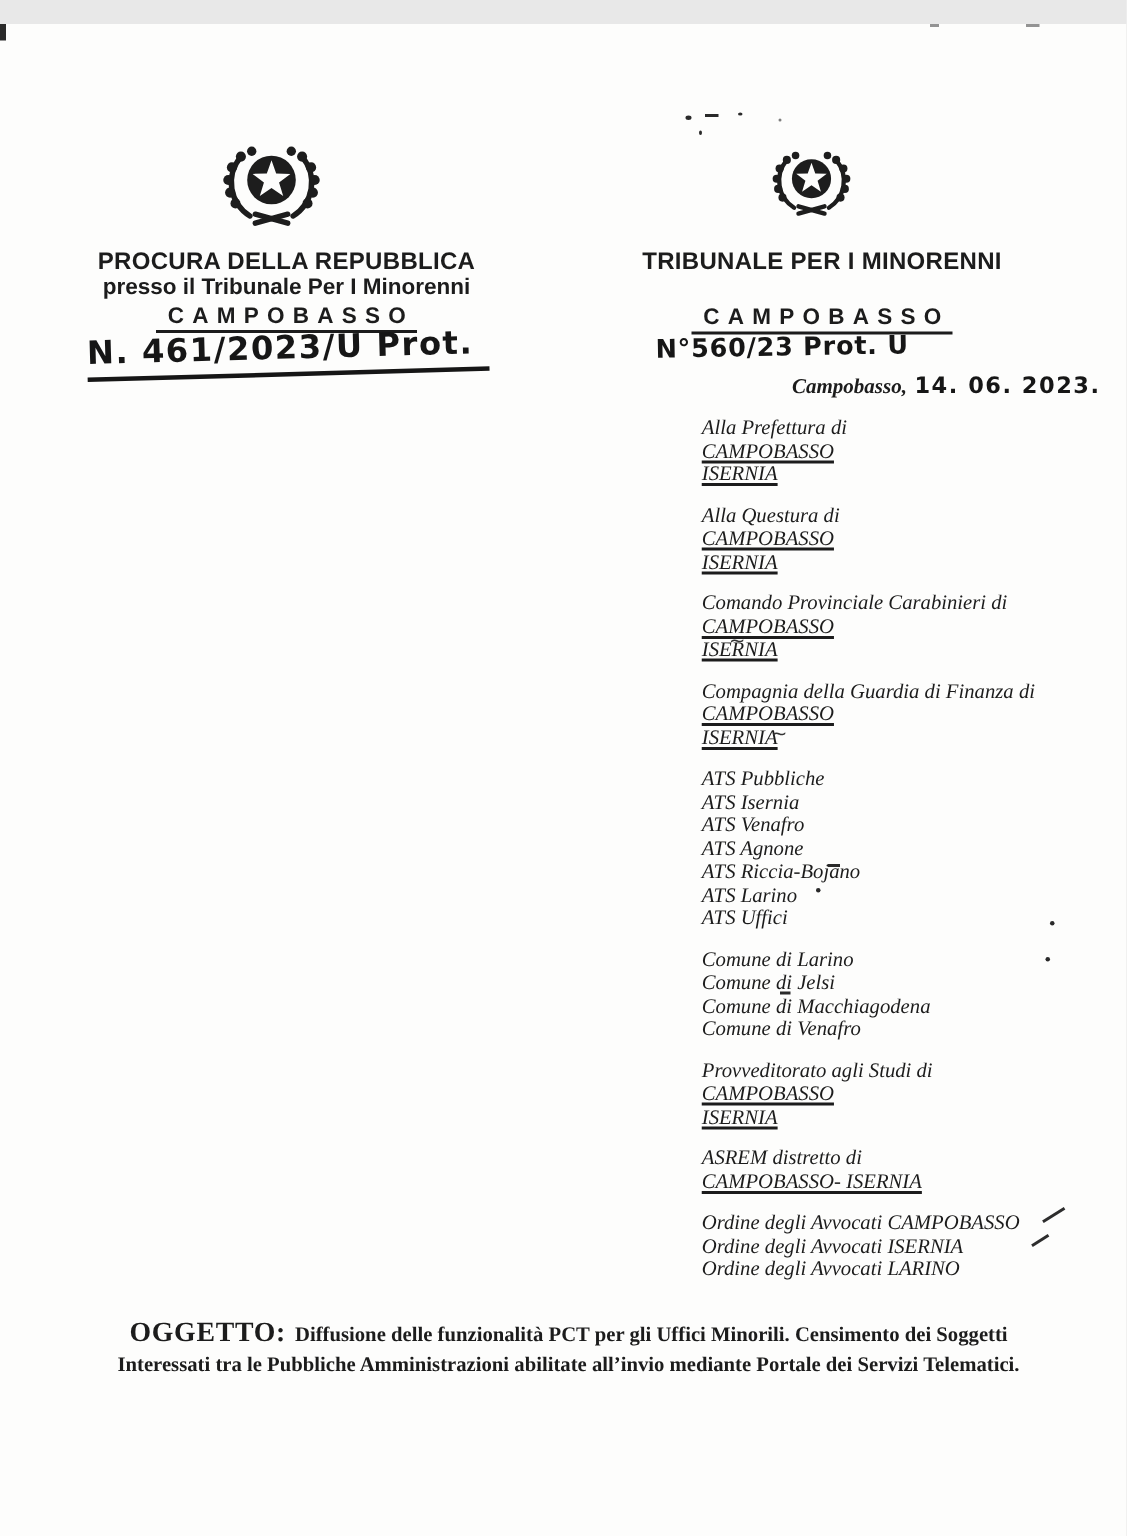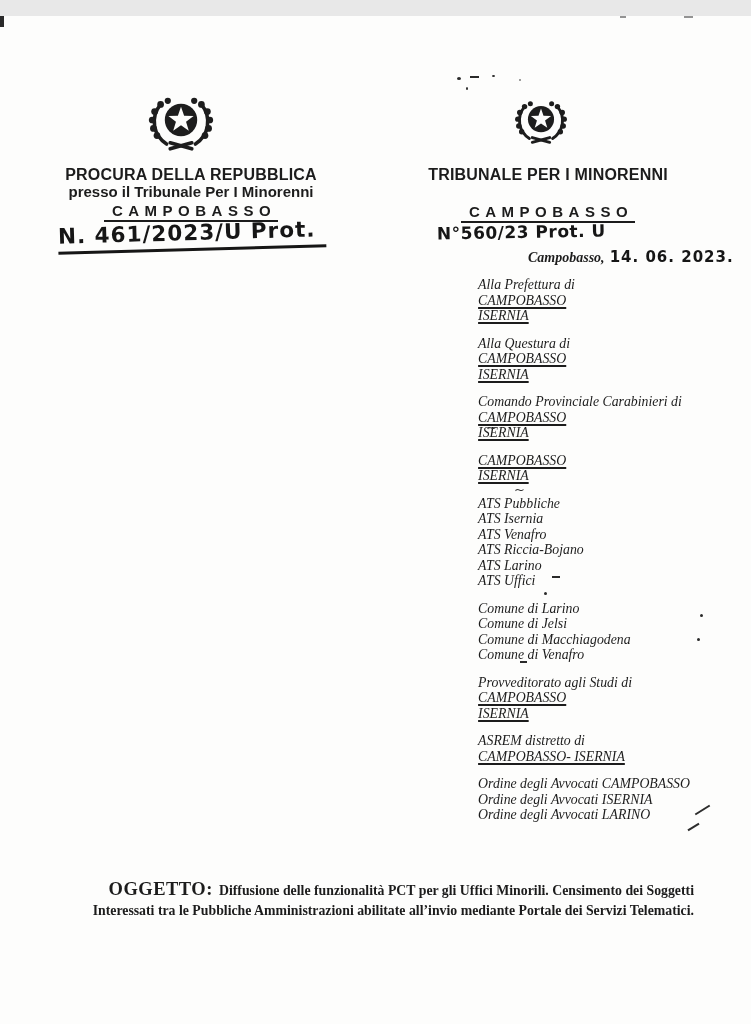--- a/index.html
+++ b/index.html
@@ -41,21 +41,21 @@
   .recipients {
     position:absolute; top:261px; right:61px; text-align:left;
     font-family:"Liberation Serif", serif; font-style:italic; font-weight:normal;
     font-size:13.8px; line-height:15.5px;
   }
   .recipient-block { margin-bottom:12px; }
   .recipient-line.u { text-decoration:underline; text-decoration-thickness:1.6px; text-underline-offset:2px; }
 
   
   .subject {
-    position:absolute; left:64px; top:864px; width:630px; text-align:right;
+    position:absolute; left:64px; top:864px; width:630px; text-align:center;
     font-family:"Liberation Serif", serif; font-weight:bold; font-size:13.8px; line-height:19.5px;
   }
   .subject-label { font-size:18.5px; font-weight:600; letter-spacing:.5px; margin-right:6px; }
 
   
   .artifact { position:absolute; background:#2a2a2a; }
   .speck { border-radius:50%; }
   .scanner-bar {
     position:absolute; left:430px; bottom:1px; width:321px; height:6px;
     background:linear-gradient(to right, rgba(110,110,110,.0), rgba(110,110,110,.75) 12%, #555 35%, #111 60%, #000);
@@ -149,27 +149,29 @@
         <div class="recipient-line">Alla Questura di</div>
         <div class="recipient-line u">CAMPOBASSO</div>
         <div class="recipient-line u">ISERNIA</div>
       </div>
       <div class="recipient-block">
         <div class="recipient-line">Comando Provinciale Carabinieri di</div>
         <div class="recipient-line u">CAMPOBASSO</div>
         <div class="recipient-line u">ISERNIA</div>
       </div>
       <div class="recipient-block">
+        <div class="recipient-line">Compagnia della Guardia di Finanza di</div>
         <div class="recipient-line u">CAMPOBASSO</div>
         <div class="recipient-line u">ISERNIA</div>
       </div>
       <div class="recipient-block">
         <div class="recipient-line">ATS Pubbliche</div>
         <div class="recipient-line">ATS Isernia</div>
         <div class="recipient-line">ATS Venafro</div>
+        <div class="recipient-line">ATS Agnone</div>
         <div class="recipient-line">ATS Riccia-Bojano</div>
         <div class="recipient-line">ATS Larino</div>
         <div class="recipient-line">ATS Uffici</div>
       </div>
       <div class="recipient-block">
         <div class="recipient-line">Comune di Larino</div>
         <div class="recipient-line">Comune di Jelsi</div>
         <div class="recipient-line">Comune di Macchiagodena</div>
         <div class="recipient-line">Comune di Venafro</div>
       </div>

